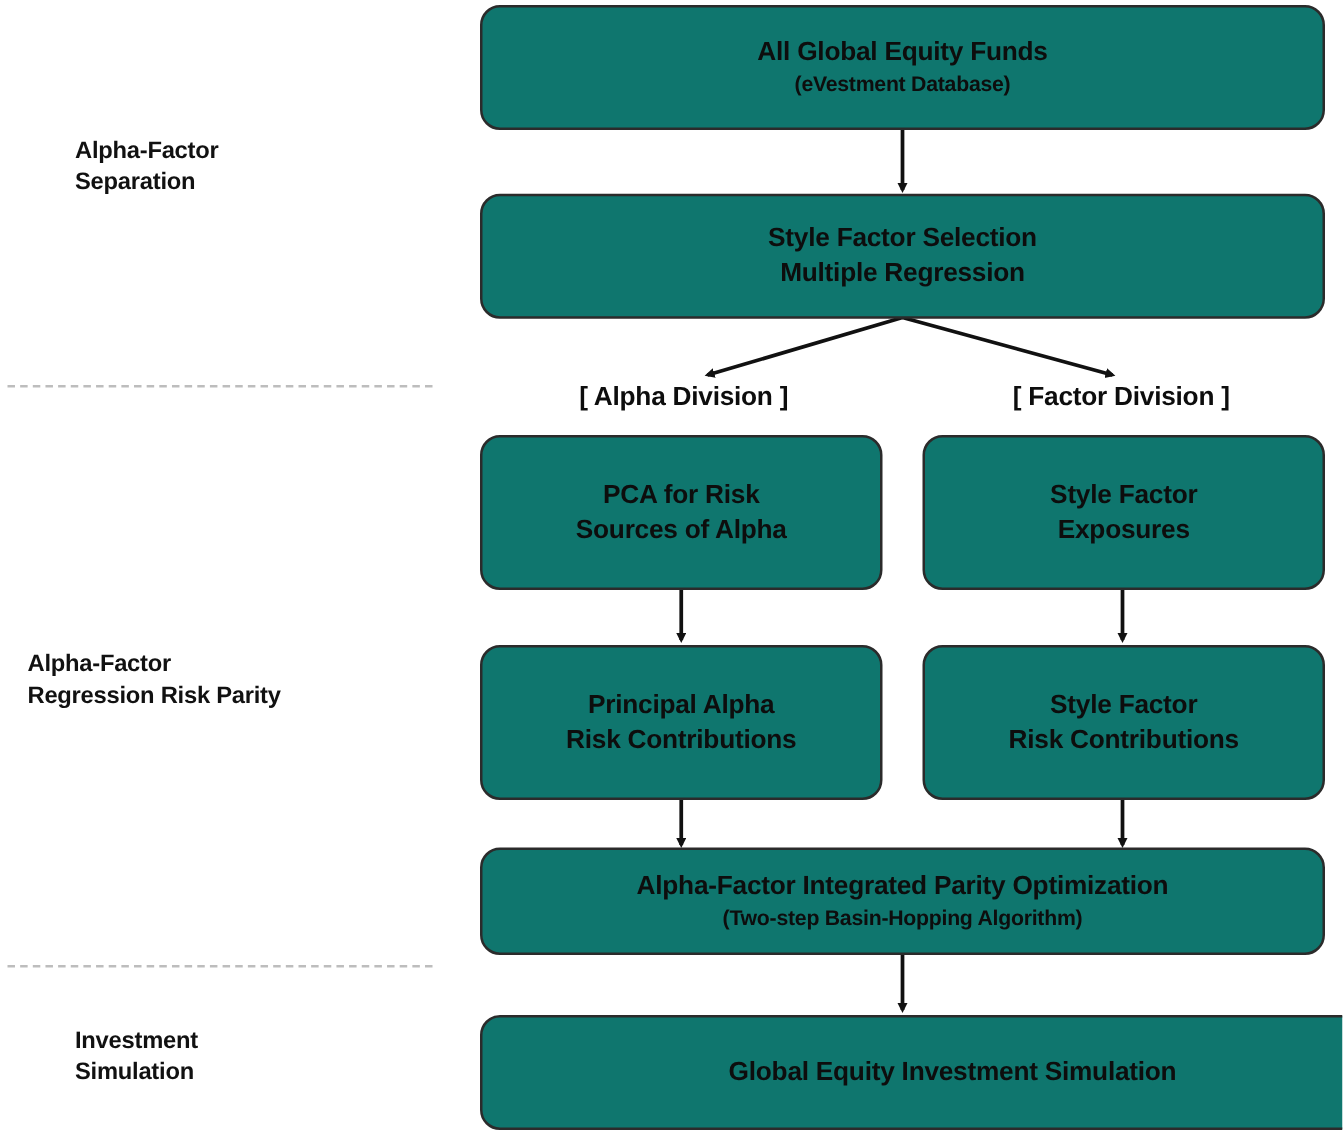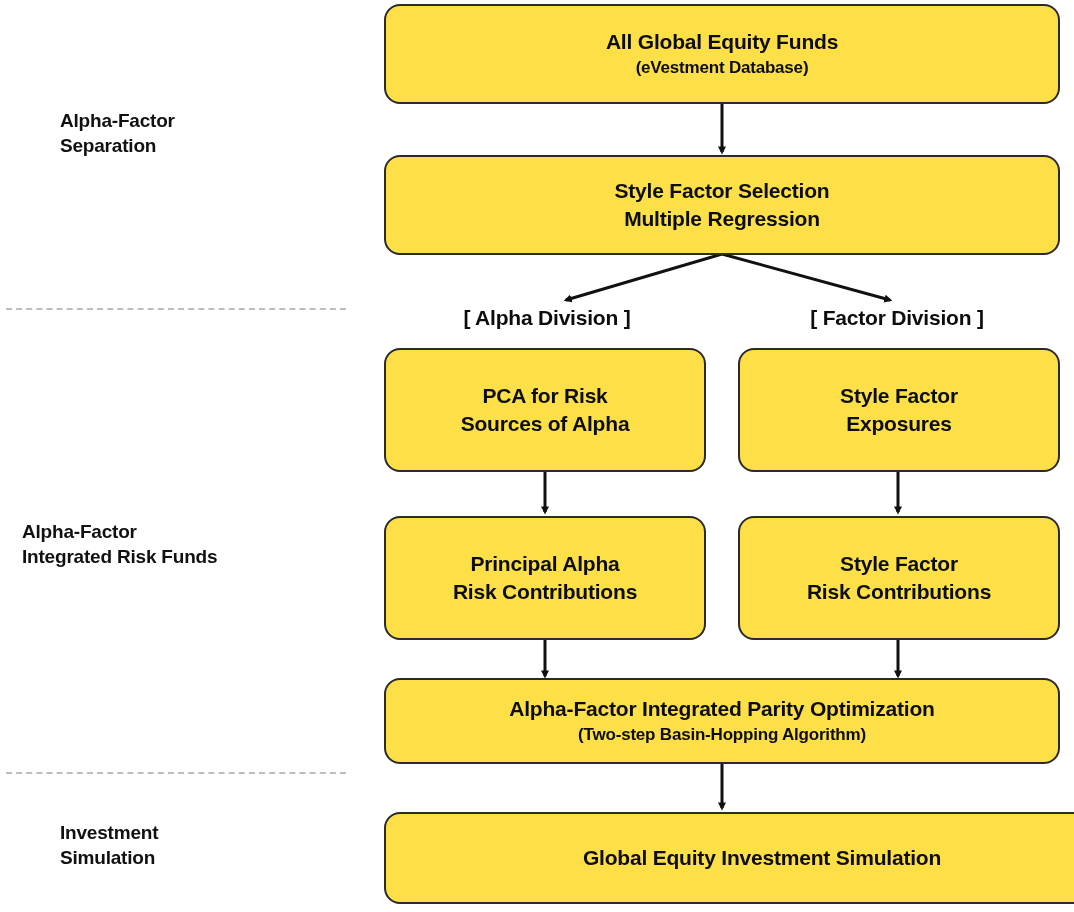--- a/index.html
+++ b/index.html
@@ -24,21 +24,21 @@
     font-size: 19px;
     line-height: 1.32;
     color: #111111;
     letter-spacing: -0.2px;
   }
   .node {
     position: absolute;
     box-sizing: border-box;
     border: 2px solid #2b2b2b;
     border-radius: 16px;
-    background: #fde047;
+    background: #0f766e;
     display: flex;
     align-items: center;
     justify-content: center;
     text-align: center;
     color: #0d0d0d;
   }
   .node .line1 {
     display: block;
     font-weight: bold;
     font-size: 21px;
@@ -84,21 +84,21 @@
 
   <div class="divider" style="left:6px; top:308px; width:340px;"></div>
   <div class="divider" style="left:6px; top:772px; width:340px;"></div>
 
   <div class="stage-label" style="left:60px; top:108px; width:240px;">
     <span>Alpha-Factor</span><br>
     <span>Separation</span>
   </div>
   <div class="stage-label" style="left:22px; top:519px; width:316px;">
     <span>Alpha-Factor</span><br>
-    <span>Integrated Risk Funds</span>
+    <span>Regression Risk Parity</span>
   </div>
   <div class="stage-label" style="left:60px; top:820px; width:240px;">
     <span>Investment</span><br>
     <span>Simulation</span>
   </div>
 
   <div class="division-label" style="left:738px; top:306px; width:318px;">[ Factor Division ]</div>
   <div class="division-label" style="left:392px; top:306px; width:310px;">[ Alpha Division ]</div>
 
   <svg class="arrows" viewBox="0 0 1074 912">

